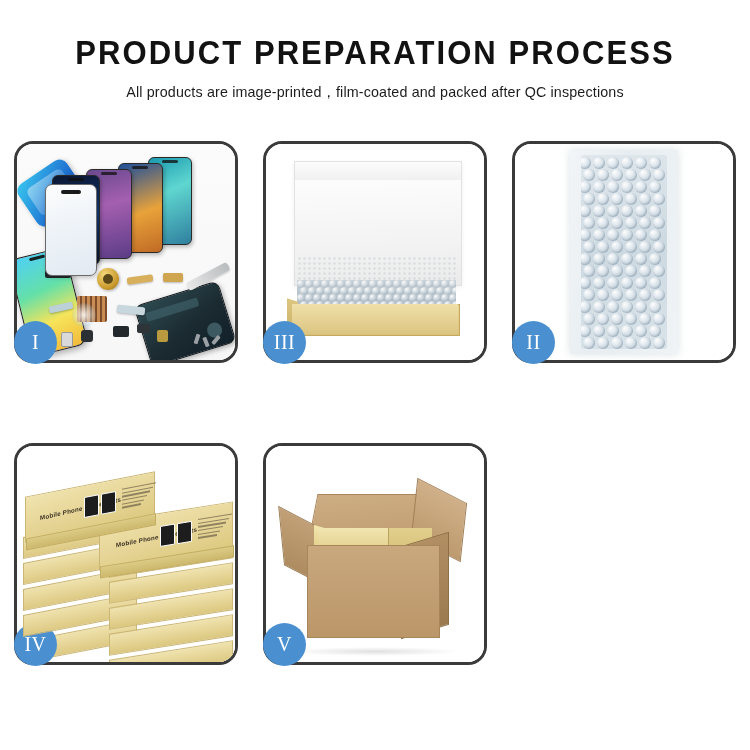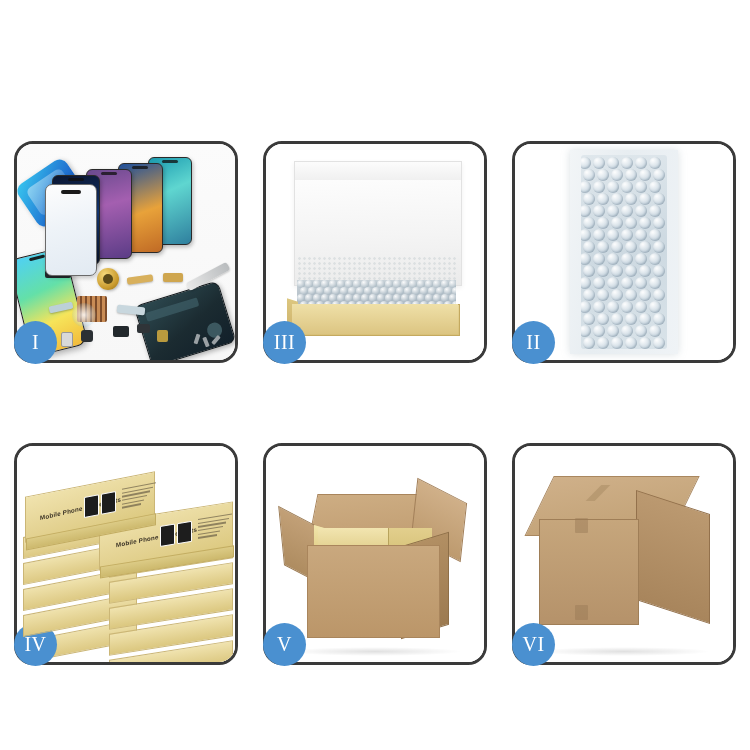--- a/index.html
+++ b/index.html
@@ -230,20 +230,24 @@
         border-radius:1px;}
 
   .shadow{position:absolute;left:10%;bottom:3%;width:80%;height:9px;
         border-radius:50%;background:radial-gradient(ellipse,rgba(0,0,0,.12),transparent 70%);}
 </style>
 </head>
 <body>
 
 <div class="page">
 
+  <div class="header">
+    <div class="title">PRODUCT PREPARATION PROCESS</div>
+    <div class="subtitle">All products are image-printed，film-coated and packed after QC inspections</div>
+  </div>
 
   <div class="grid">
 
     <div class="panel">
       <div class="panel-inner p1">
         <div class="blue-screen"></div>
         <div class="tempered">
             <div class="crack"></div>
           </div>
         <div class="phone-fan">
@@ -560,29 +564,15 @@
             <i style="left: 56px;"></i>
             <i style="left: 63px;"></i>
           </div>
         <div class="carton-side"></div>
         <div class="carton-body"></div>
         <div class="shadow"></div>
       </div>
       <div class="badge">V</div>
     </div>
 
-    <div class="panel">
-      <div class="panel-inner p6">
-        <div class="seal-top">
-          <div class="tape tape-top"></div>
-        </div>
-        <div class="seal-side"></div>
-        <div class="seal-front">
-          <div class="tab" style="left:36%;top:-2px;"></div>
-          <div class="tab" style="left:36%;bottom:4px;"></div>
-        </div>
-        <div class="shadow"></div>
-      </div>
-      <div class="badge">VI</div>
-    </div>
 
   </div>
 </div>
 
 </body></html>

